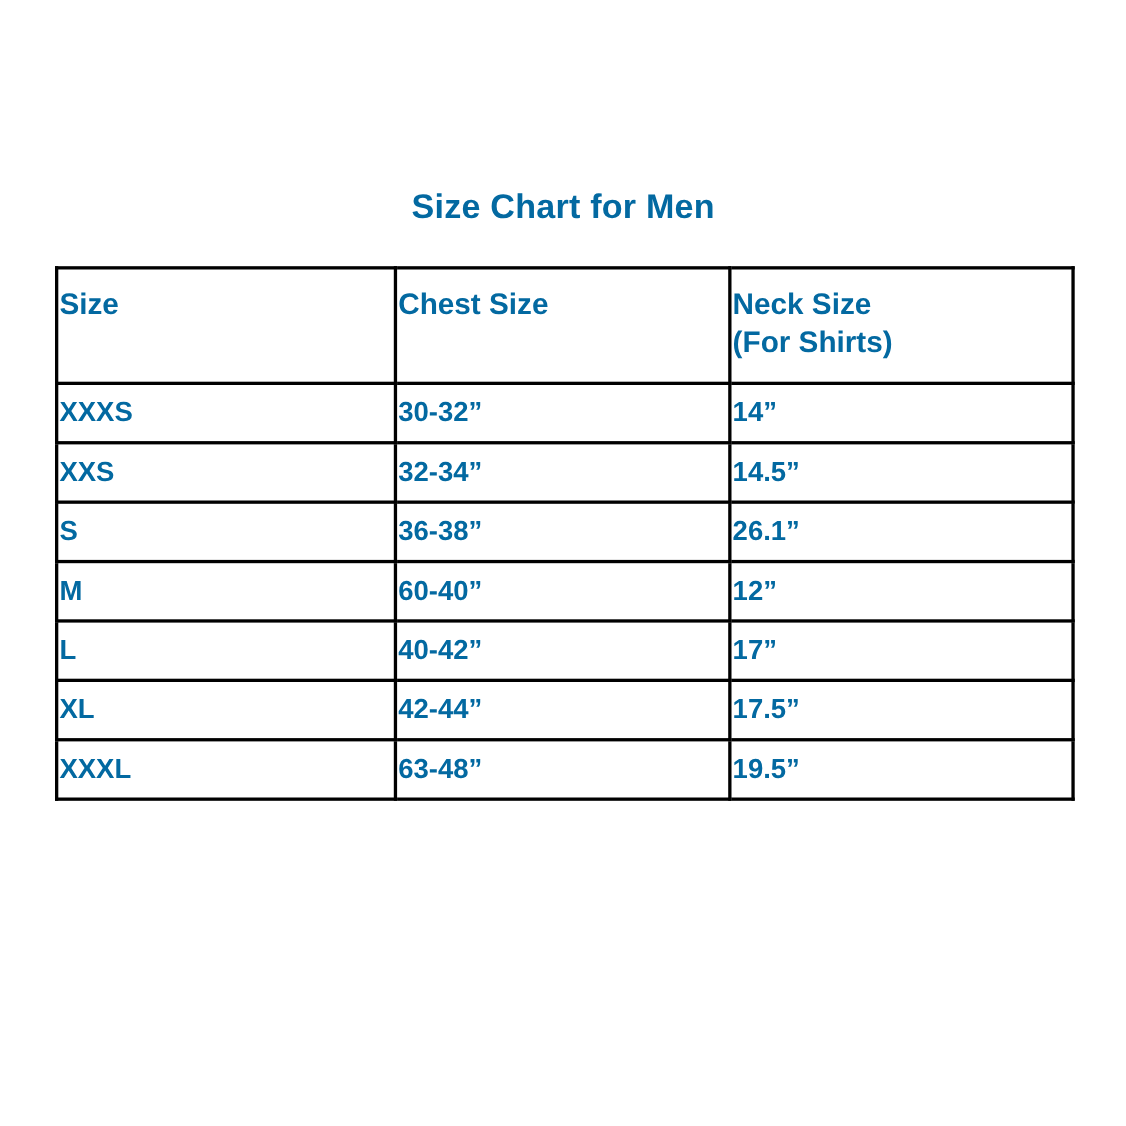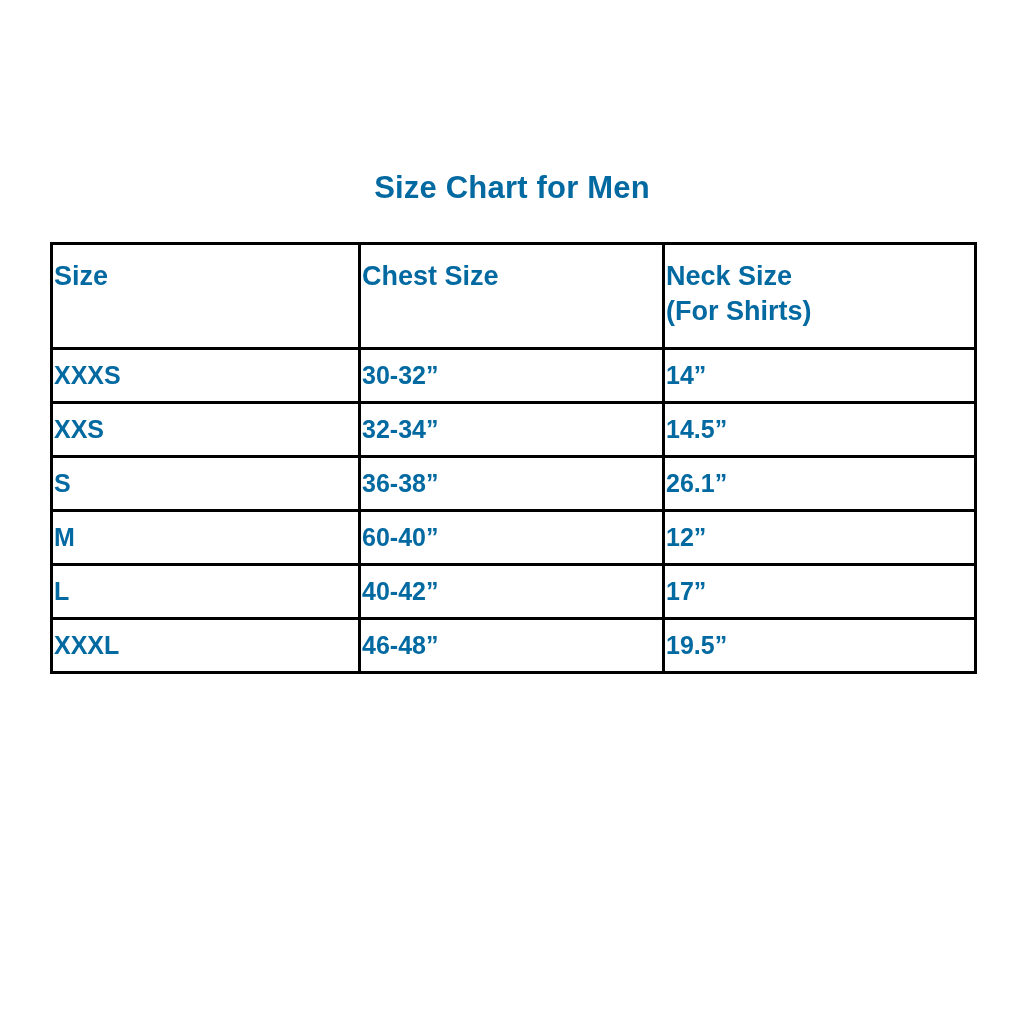--- a/index.html
+++ b/index.html
@@ -106,20 +106,25 @@
         <td>M</td>
         <td>60-40”</td>
         <td>12”</td>
       </tr>
       <tr>
         <td>L</td>
         <td>40-42”</td>
         <td>17”</td>
       </tr>
       <tr>
+        <td>XL</td>
+        <td>42-44”</td>
+        <td>17.5”</td>
+      </tr>
+      <tr>
         <td>XXXL</td>
-        <td>46-48”</td>
+        <td>63-48”</td>
         <td>19.5”</td>
       </tr>
     </tbody>
   </table>
 
 </div>
 
 </body></html>

